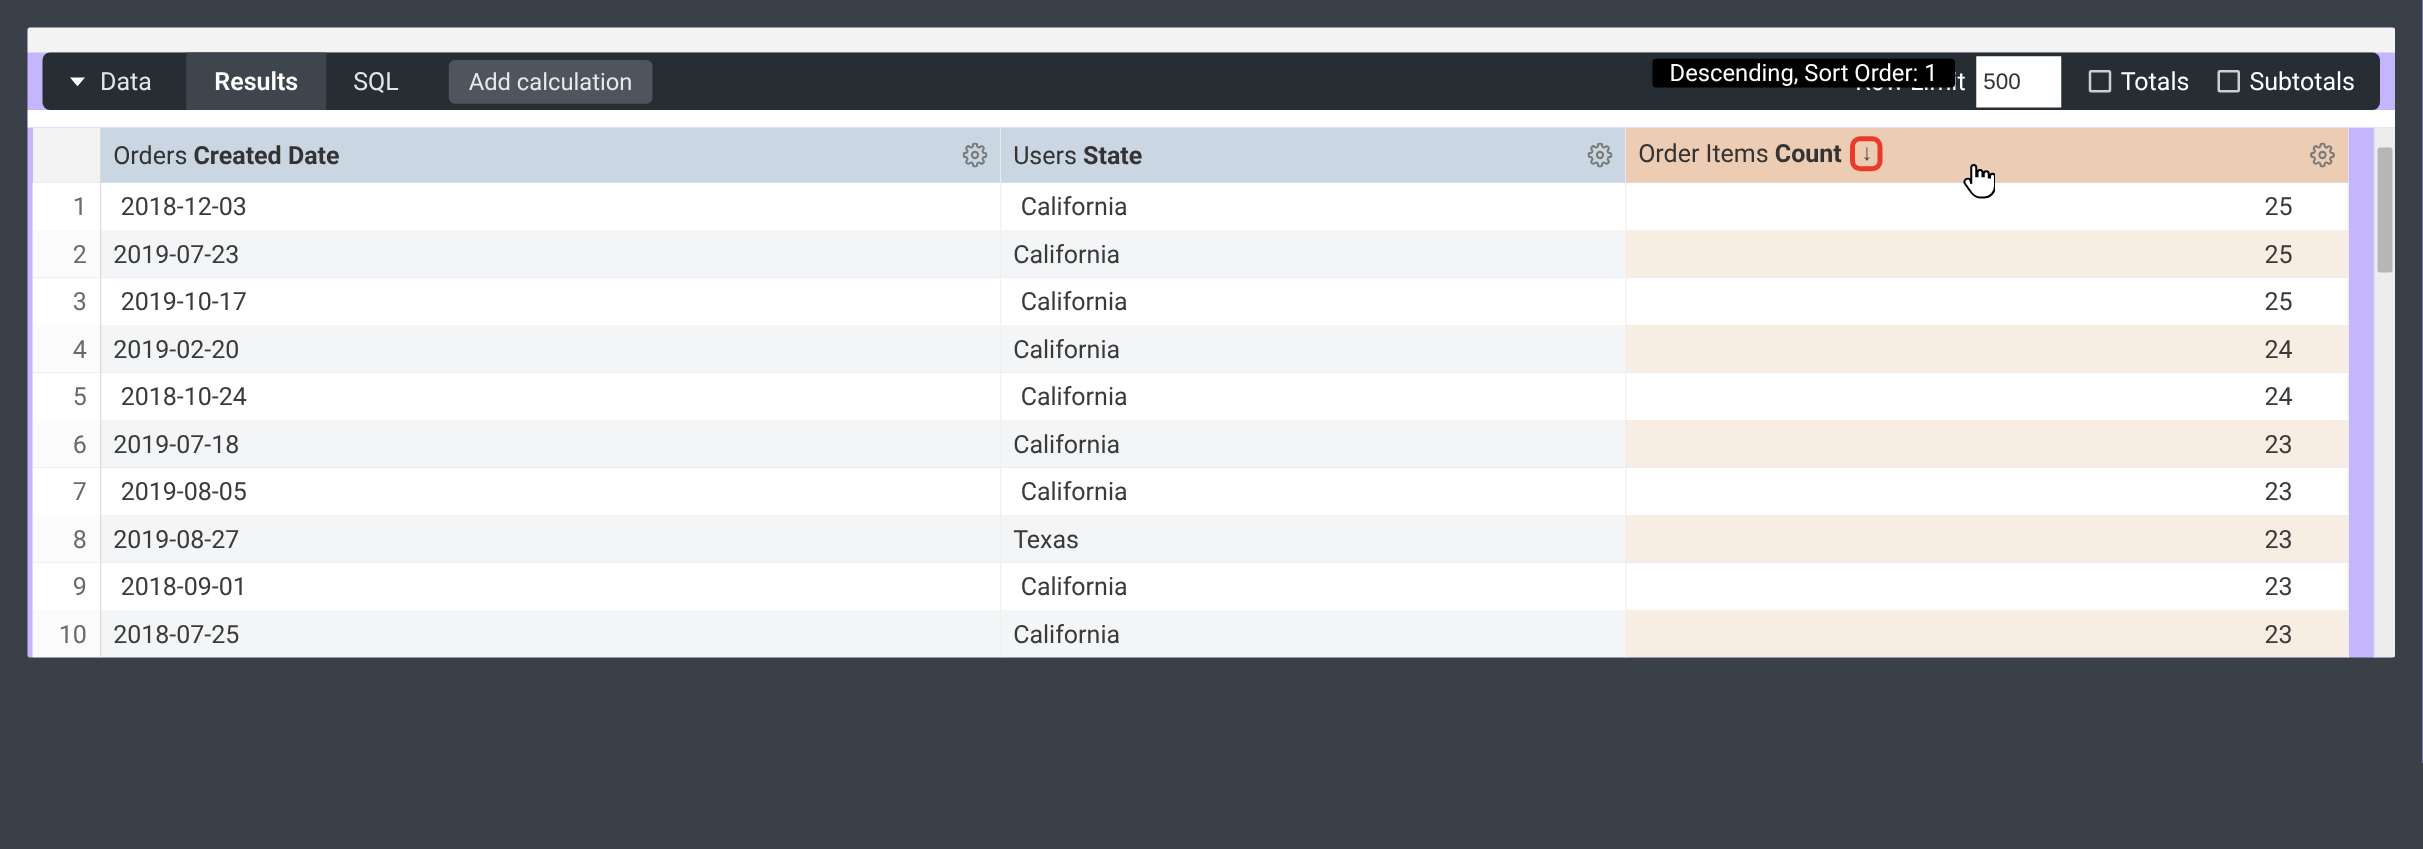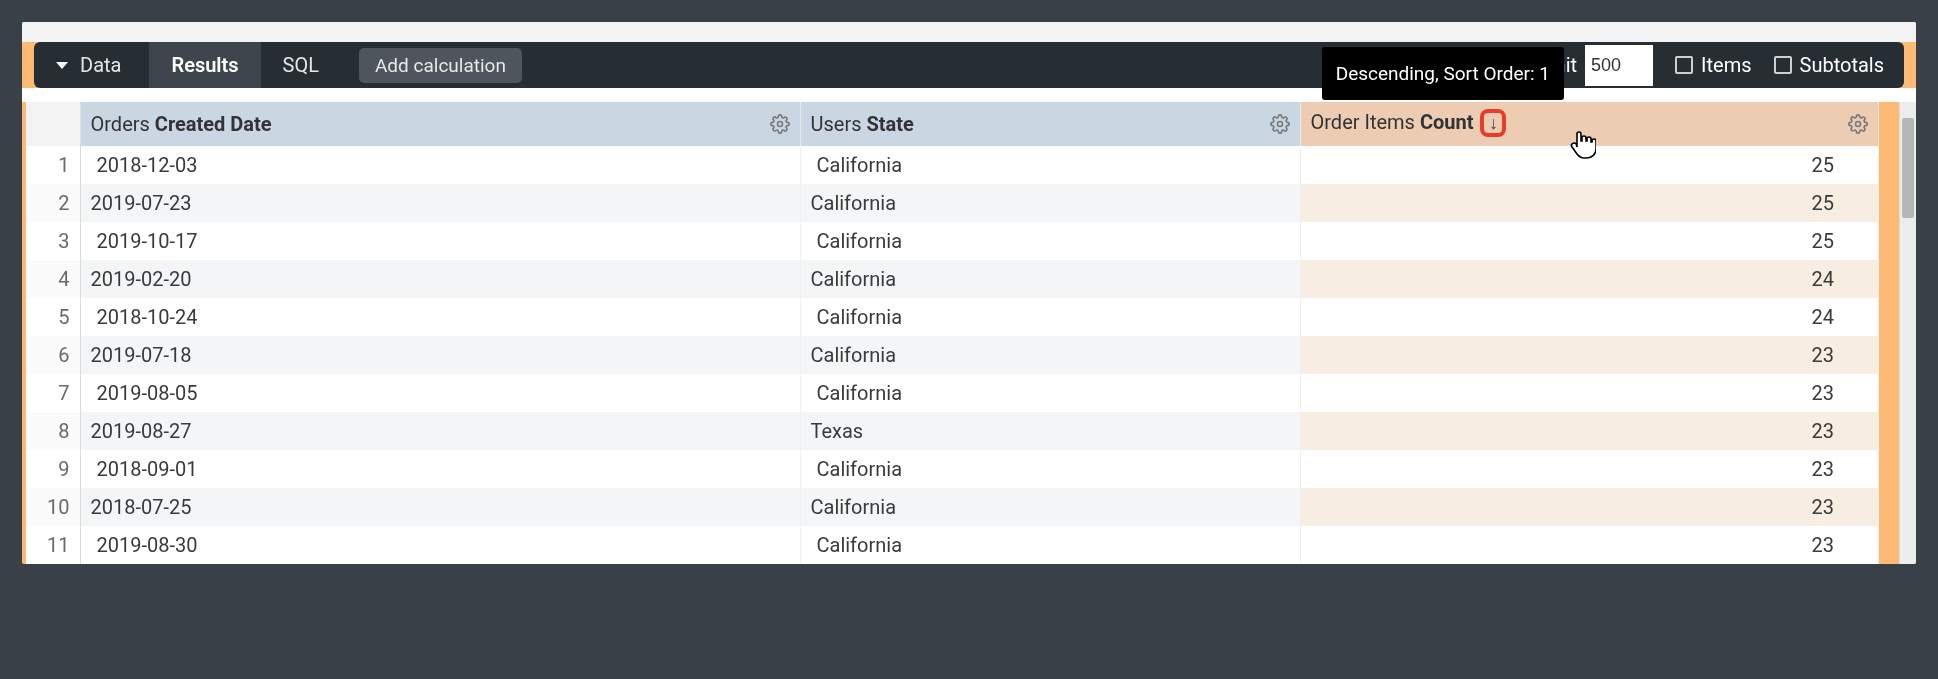--- a/index.html
+++ b/index.html
@@ -6,21 +6,21 @@
   html, body { width: 100%; height: 100%; }
   body {
     font-family: -apple-system, BlinkMacSystemFont, "Segoe UI", Roboto, Helvetica, Arial, sans-serif;
     background: #3a4047;
     padding: 0;
   }
   .outer {
     padding: 22px;
   }
   .panel {
-    background: #fdba74;
+    background: #c4b5fd;
     border-radius: 2px;
     overflow: hidden;
   }
   .topgap {
     height: 20px;
     background: #f3f3f3;
   }
   
   .toolbar {
     background: #262d33;
@@ -100,21 +100,21 @@
     background: transparent;
     border-radius: 2px;
   }
   .tooltip {
     position: absolute;
     top: 5px;
     right: 340px;
     background: #000;
     color: #fff;
     font-size: 19px;
-    padding: 15px 14px;
+    padding: 0 14px;
     border-radius: 3px;
     white-space: nowrap;
     z-index: 10;
   }
   
   .under-toolbar {
     height: 14px;
     background: #fff;
   }
   
@@ -255,21 +255,21 @@
           <span>Add calculation</span>
         </div>
       </div>
       <div class="tb-right">
         <div class="rowlimit">
           <span>Row Limit</span>
           <input type="text" value="500" style="">
         </div>
         <div class="chk">
           <span class="box"></span>
-          <span>Items</span>
+          <span>Totals</span>
         </div>
         <div class="chk">
           <span class="box"></span>
           <span>Subtotals</span>
         </div>
       </div>
       <div class="tooltip">Descending, Sort Order: 1</div>
     </div>
 
     <div class="under-toolbar"></div>
@@ -377,26 +377,20 @@
                 <td class="dimcell">2018-09-01</td>
                 <td class="dimcell">California</td>
                 <td class="meas">23</td>
               </tr>
               <tr class="even">
                 <td class="rownum">10</td>
                 <td class="dimcell">2018-07-25</td>
                 <td class="dimcell">California</td>
                 <td class="meas">23</td>
               </tr>
-              <tr class="odd">
-                <td class="rownum">11</td>
-                <td class="dimcell">2019-08-30</td>
-                <td class="dimcell">California</td>
-                <td class="meas">23</td>
-              </tr>
             </tbody>
         </table>
       </div>
       <div class="scrolltrack">
         <div class="scrollthumb"></div>
       </div>
     </div>
 
   </div>
 </div>

